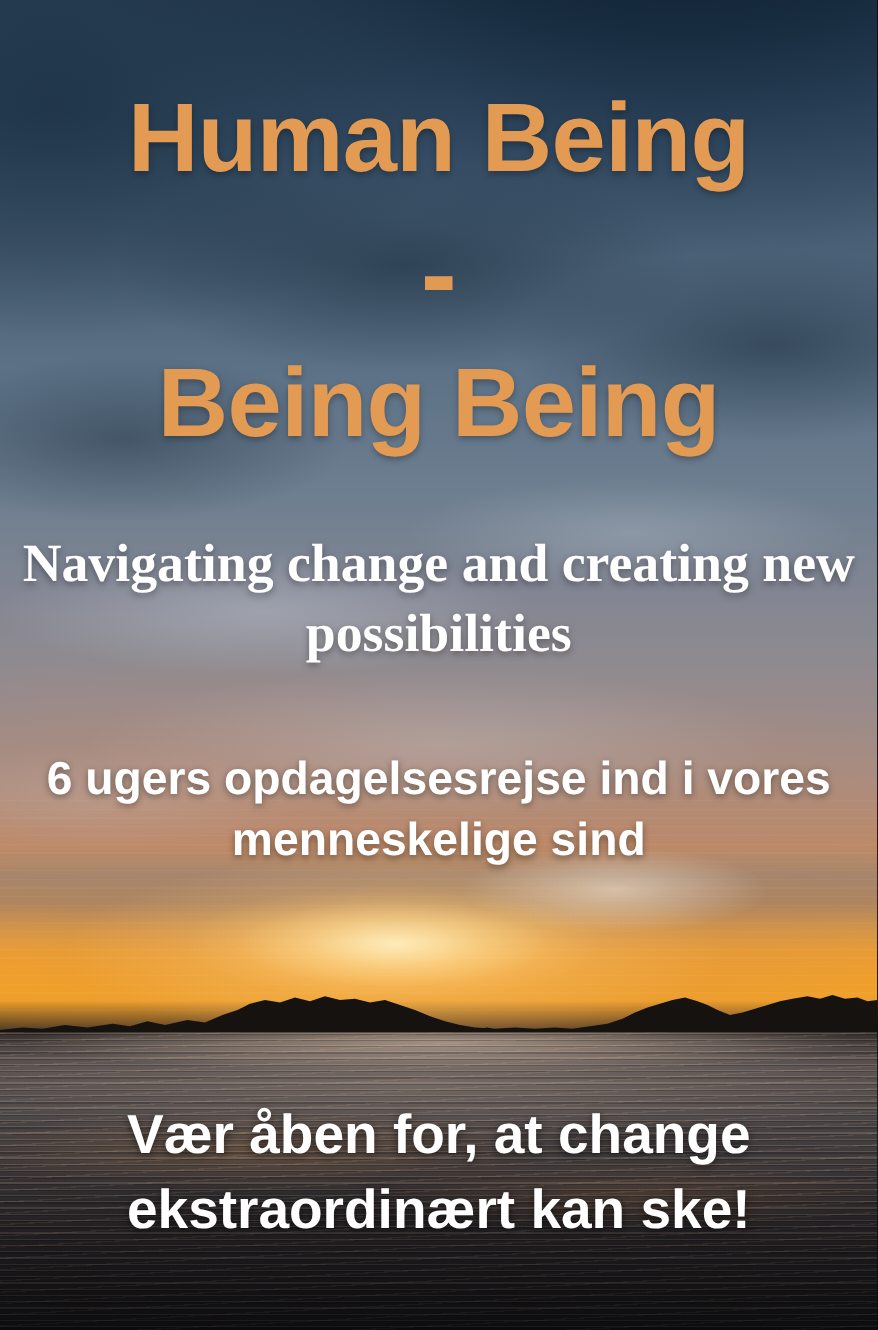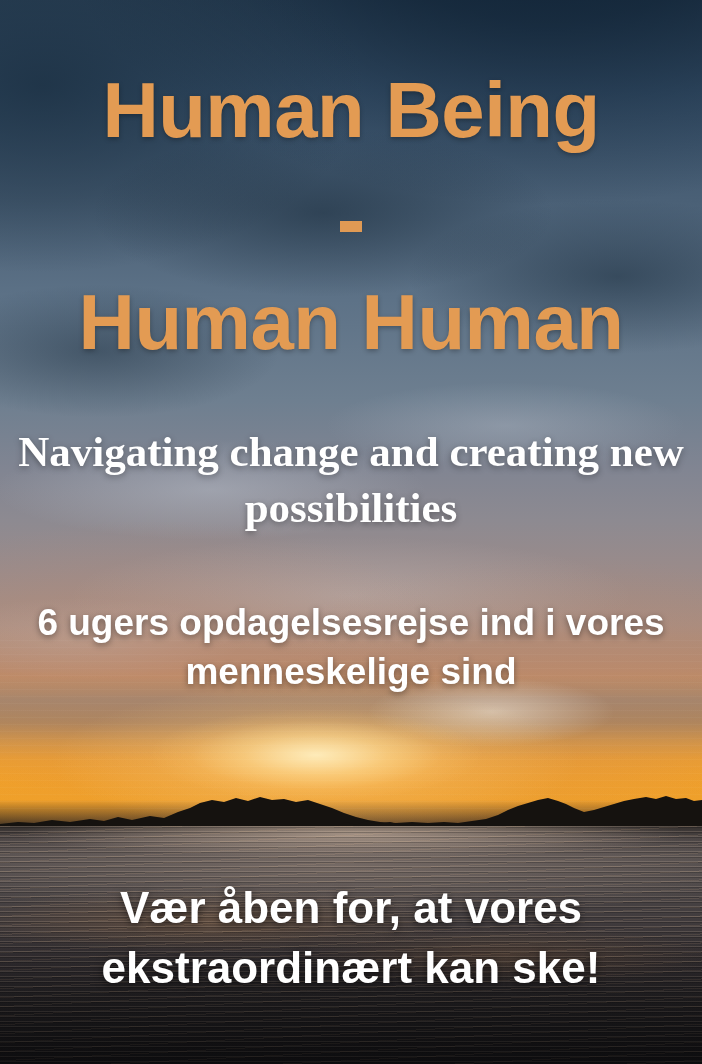--- a/index.html
+++ b/index.html
@@ -222,22 +222,22 @@
   <div class="bg-layer ripples"></div>
   <div class="bg-layer ripples2"></div>
   <div class="bg-layer water-dark-bottom"></div>
 
   <div class="content">
 
     <div id="title1" class="title-line">Human Being</div>
 
     <div class="title-dash"></div>
 
-    <div id="title2" class="title-line">Human Human</div>
+    <div id="title2" class="title-line">Being Being</div>
 
     <div id="subtitle" class="subtitle">Navigating change and creating new possibilities</div>
 
     <div id="tagline" class="tagline">6 ugers opdagelsesrejse ind i vores menneskelige sind</div>
 
-    <div id="callout" class="callout">Vær åben for, at vores ekstraordinært kan ske!</div>
+    <div id="callout" class="callout">Vær åben for, at change ekstraordinært kan ske!</div>
 
   </div>
 </div>
 
 </body></html>

